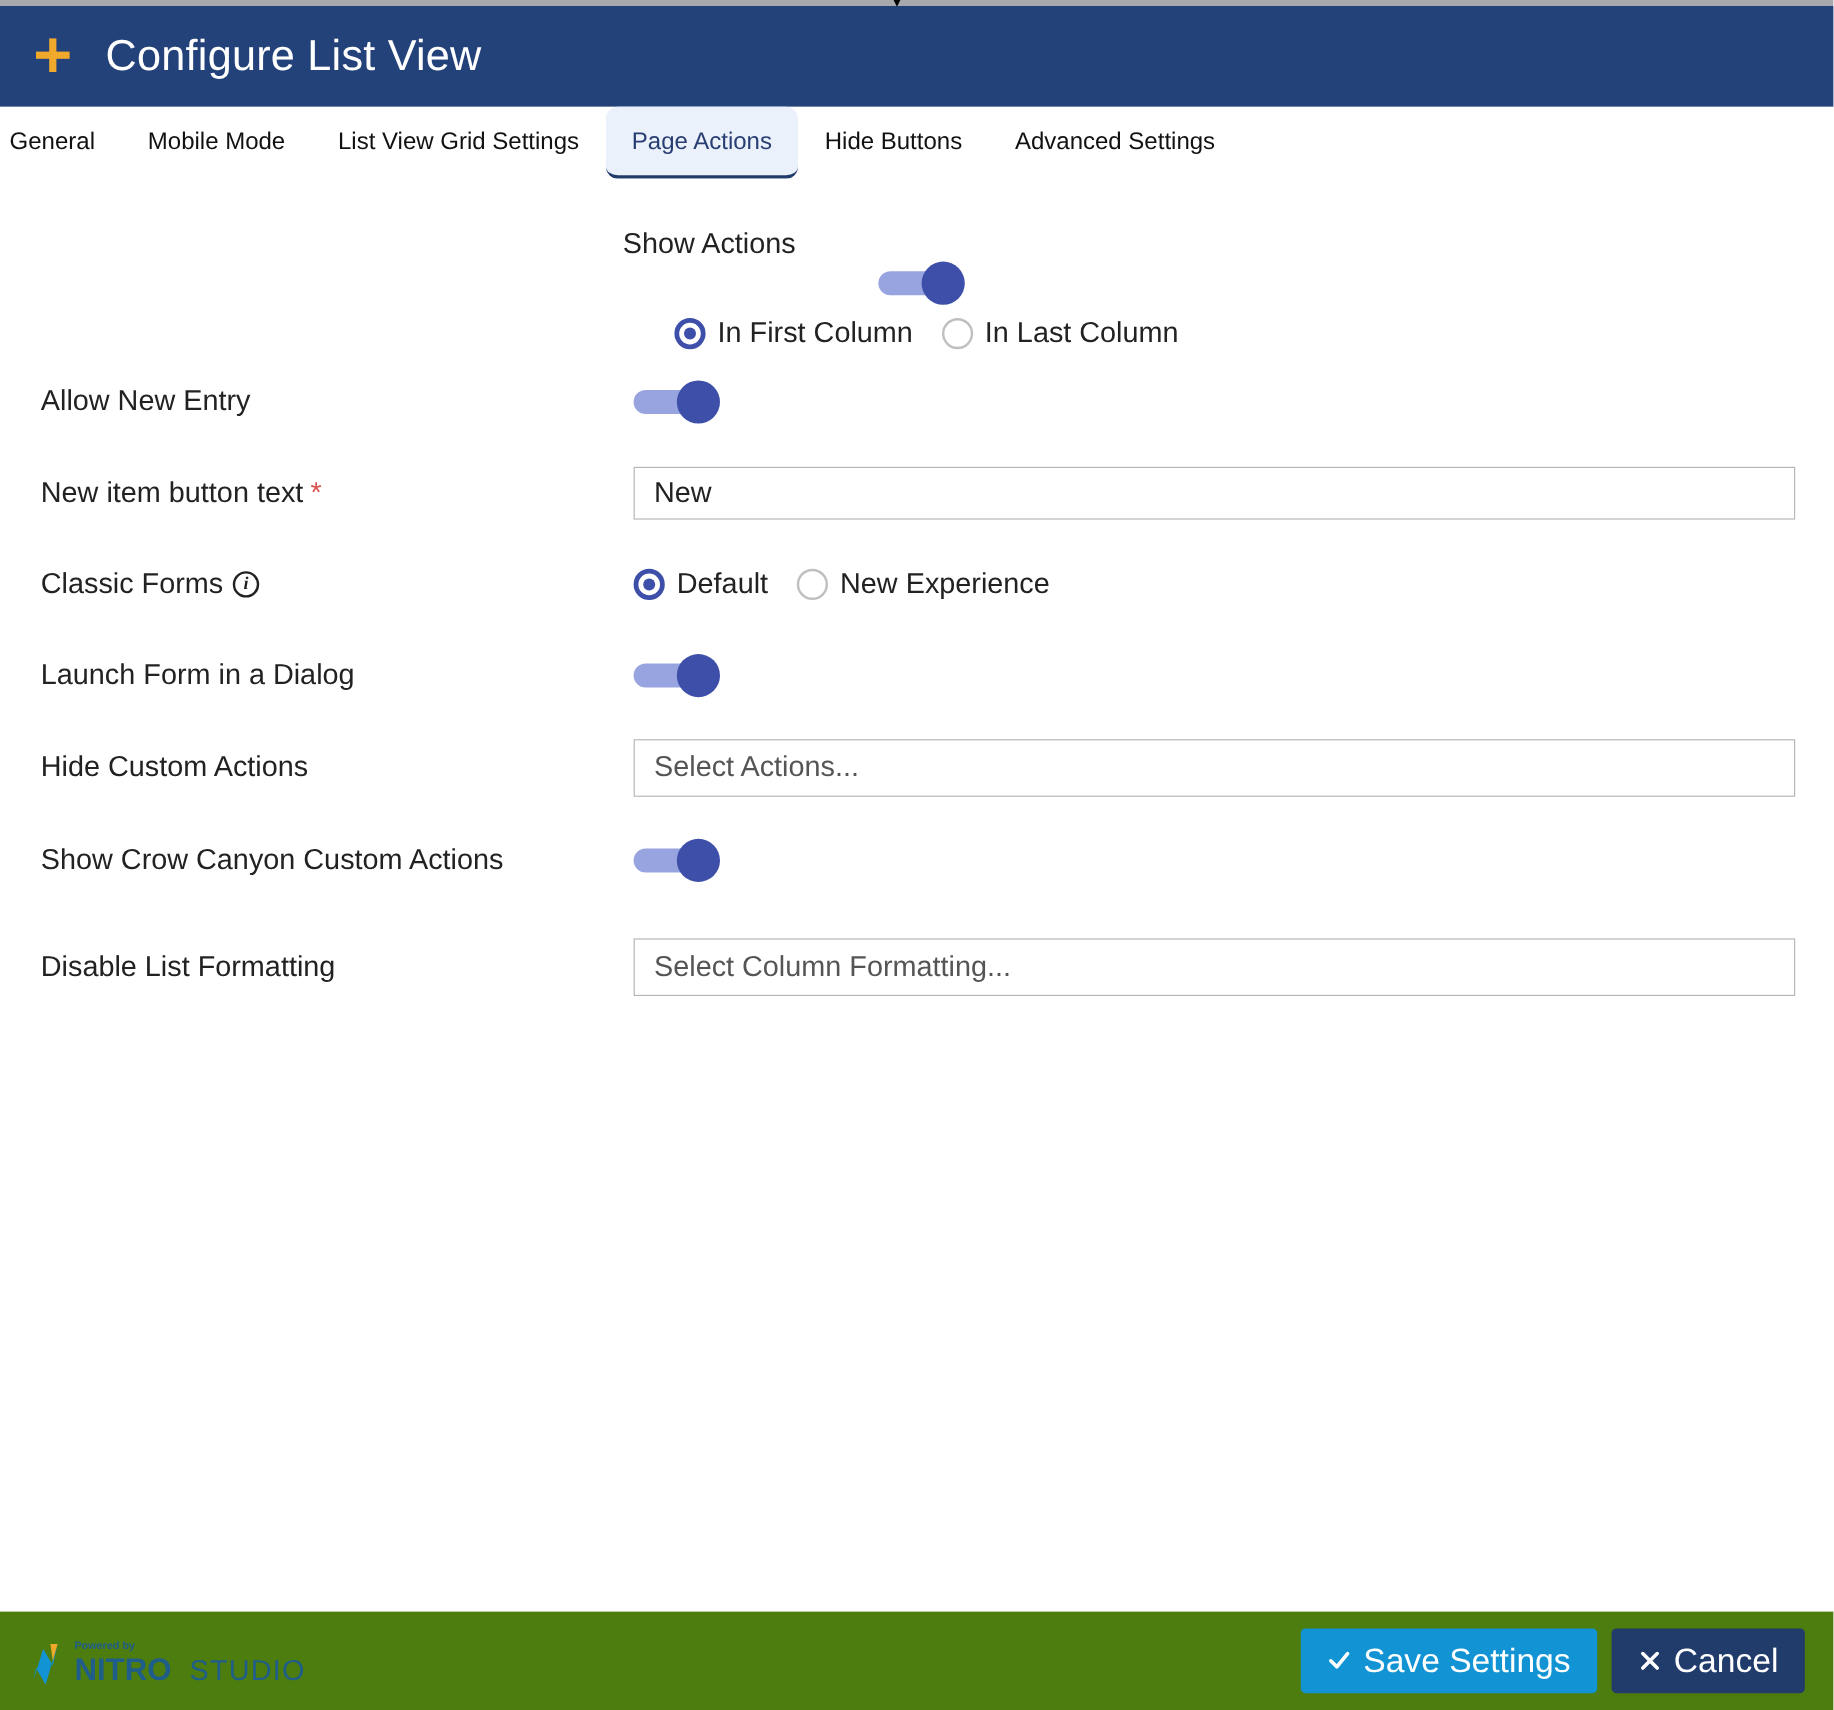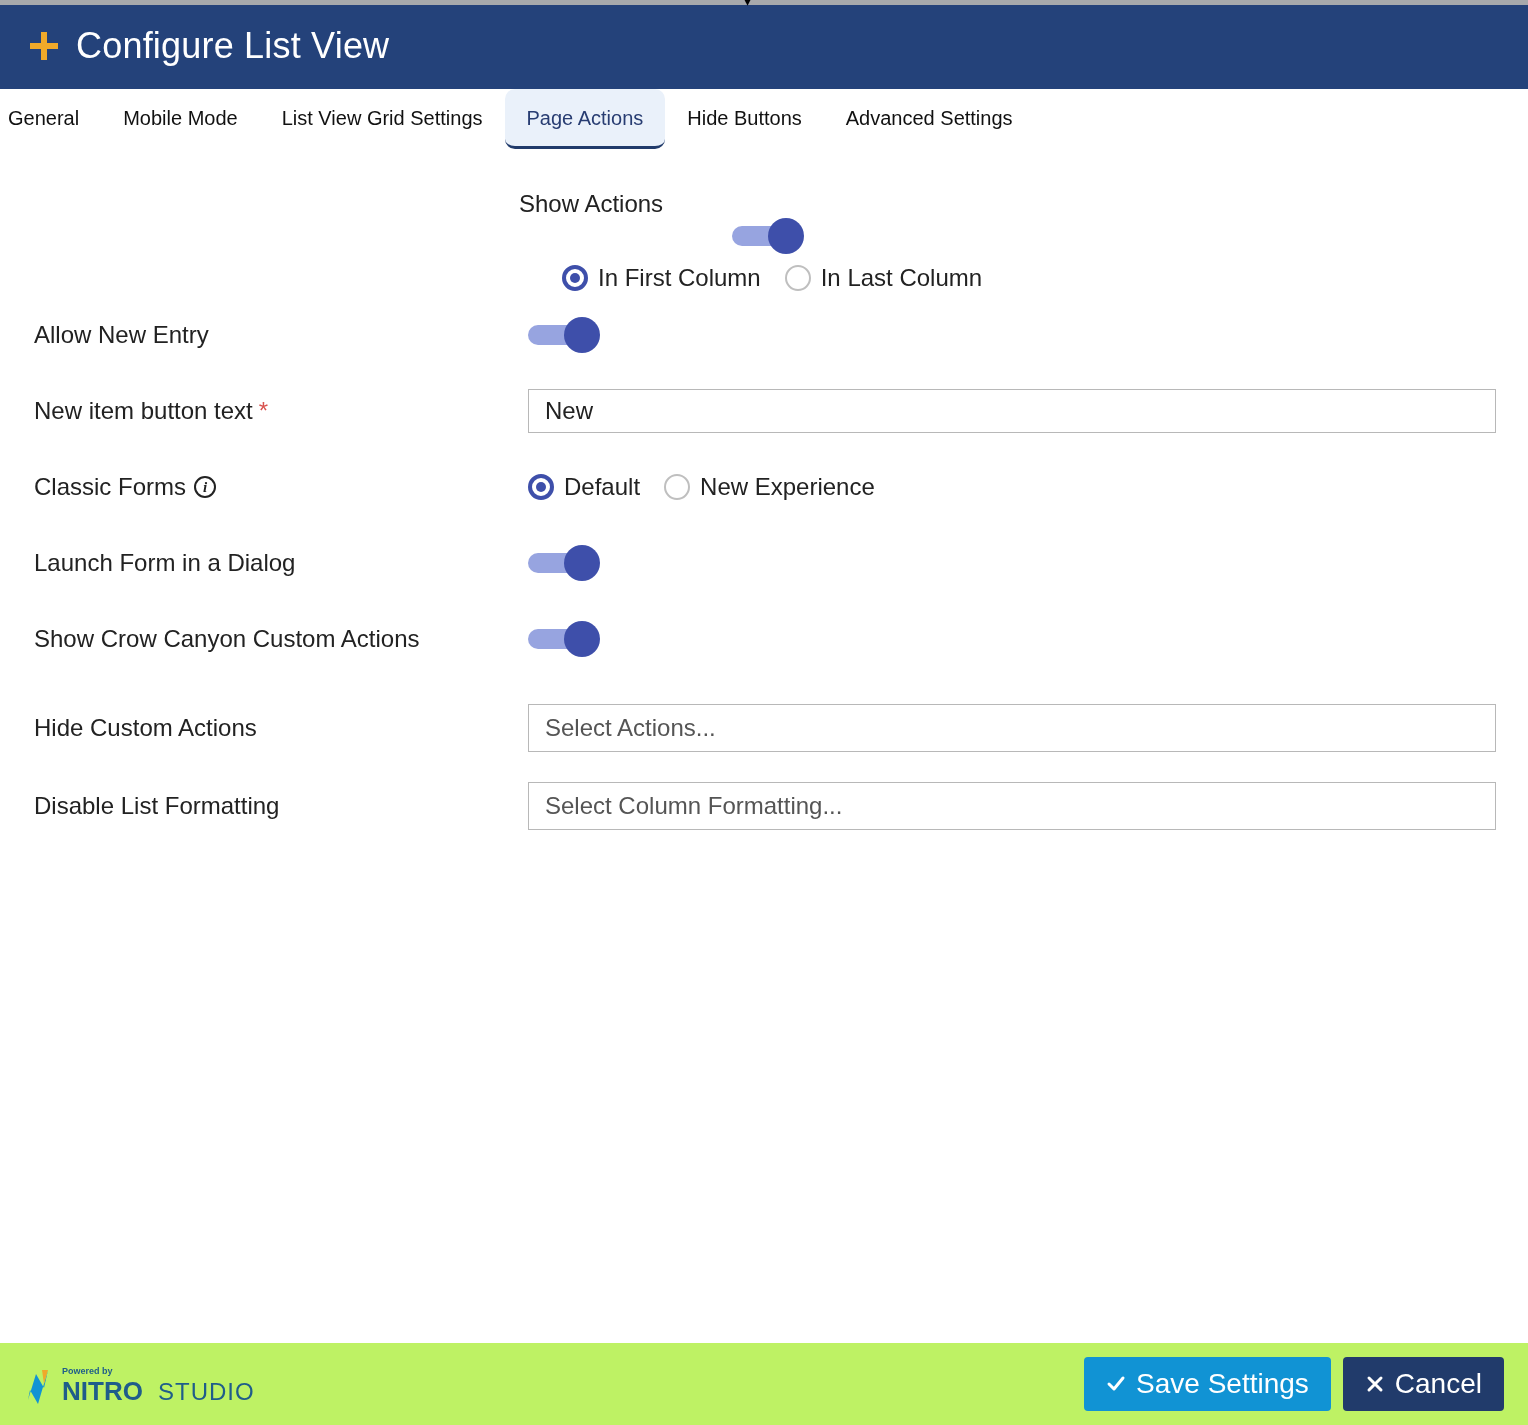--- a/index.html
+++ b/index.html
@@ -29,21 +29,21 @@
       color: #000;
       line-height: 6px;
     }
     
     .header {
       background: #24427a;
       color: #fff;
       padding: 20px 28px 22px 28px;
       display: flex;
       align-items: center;
-      gap: 16px;
+      gap: 28px;
     }
     .plus-icon {
       width: 32px;
       height: 32px;
       flex-shrink: 0;
     }
     .header-title {
       font-size: 36px;
       font-weight: 400;
       color: #fff;
@@ -208,21 +208,21 @@
     
     .radio-row {
       display: flex;
       align-items: center;
       padding-left: 528px;
       margin-top: -4px;
       margin-bottom: 20px;
     }
     
     .footer {
-      background: #bef264;
+      background: #4d7c0f;
       height: 82px;
       display: flex;
       align-items: center;
       padding: 0 24px;
     }
     .footer-logo {
       display: flex;
       align-items: flex-end;
       gap: 4px;
     }
@@ -349,35 +349,35 @@
   <div class="form-row">
     <div class="label-col">Launch Form in a Dialog</div>
     <div class="control-col">
       <div class="toggle">
         <div class="toggle-track"></div>
         <div class="toggle-knob"></div>
       </div>
     </div>
   </div>
 
+  <div class="form-row">
+    <div class="label-col">Hide Custom Actions</div>
+    <div class="control-col">
+      <div class="select-box">
+        <span>Select Actions...</span>
+      </div>
+    </div>
+  </div>
+
   <div class="form-row" style="margin-bottom:42px;">
     <div class="label-col">Show Crow Canyon Custom Actions</div>
     <div class="control-col">
       <div class="toggle">
         <div class="toggle-track"></div>
         <div class="toggle-knob"></div>
-      </div>
-    </div>
-  </div>
-
-  <div class="form-row">
-    <div class="label-col">Hide Custom Actions</div>
-    <div class="control-col">
-      <div class="select-box">
-        <span>Select Actions...</span>
       </div>
     </div>
   </div>
 
   <div class="form-row">
     <div class="label-col">Disable List Formatting</div>
     <div class="control-col">
       <div class="select-box">
         <span>Select Column Formatting...</span>
       </div>

